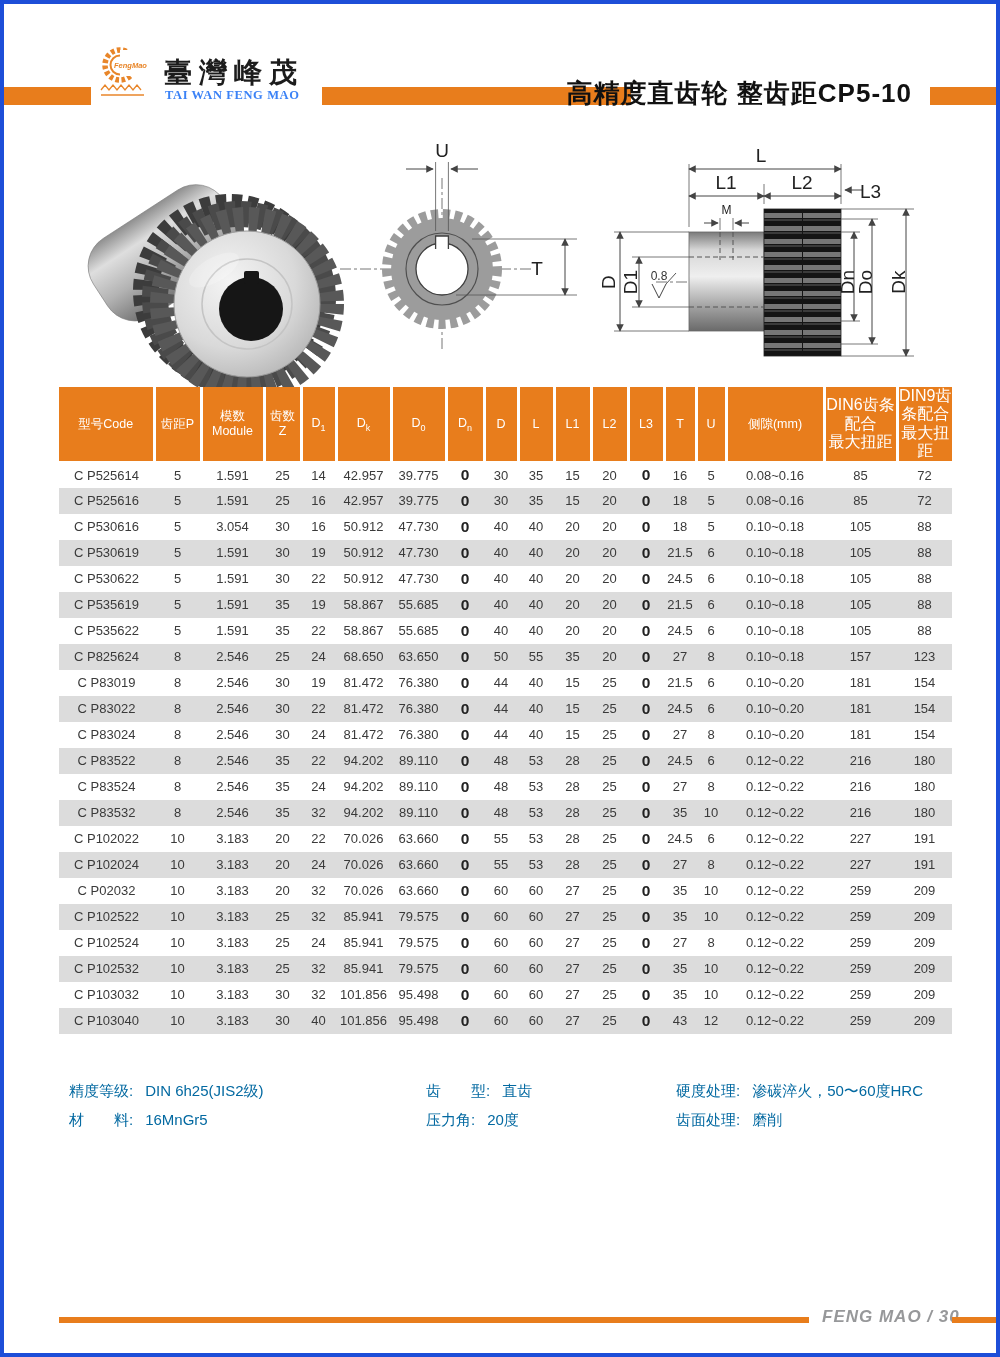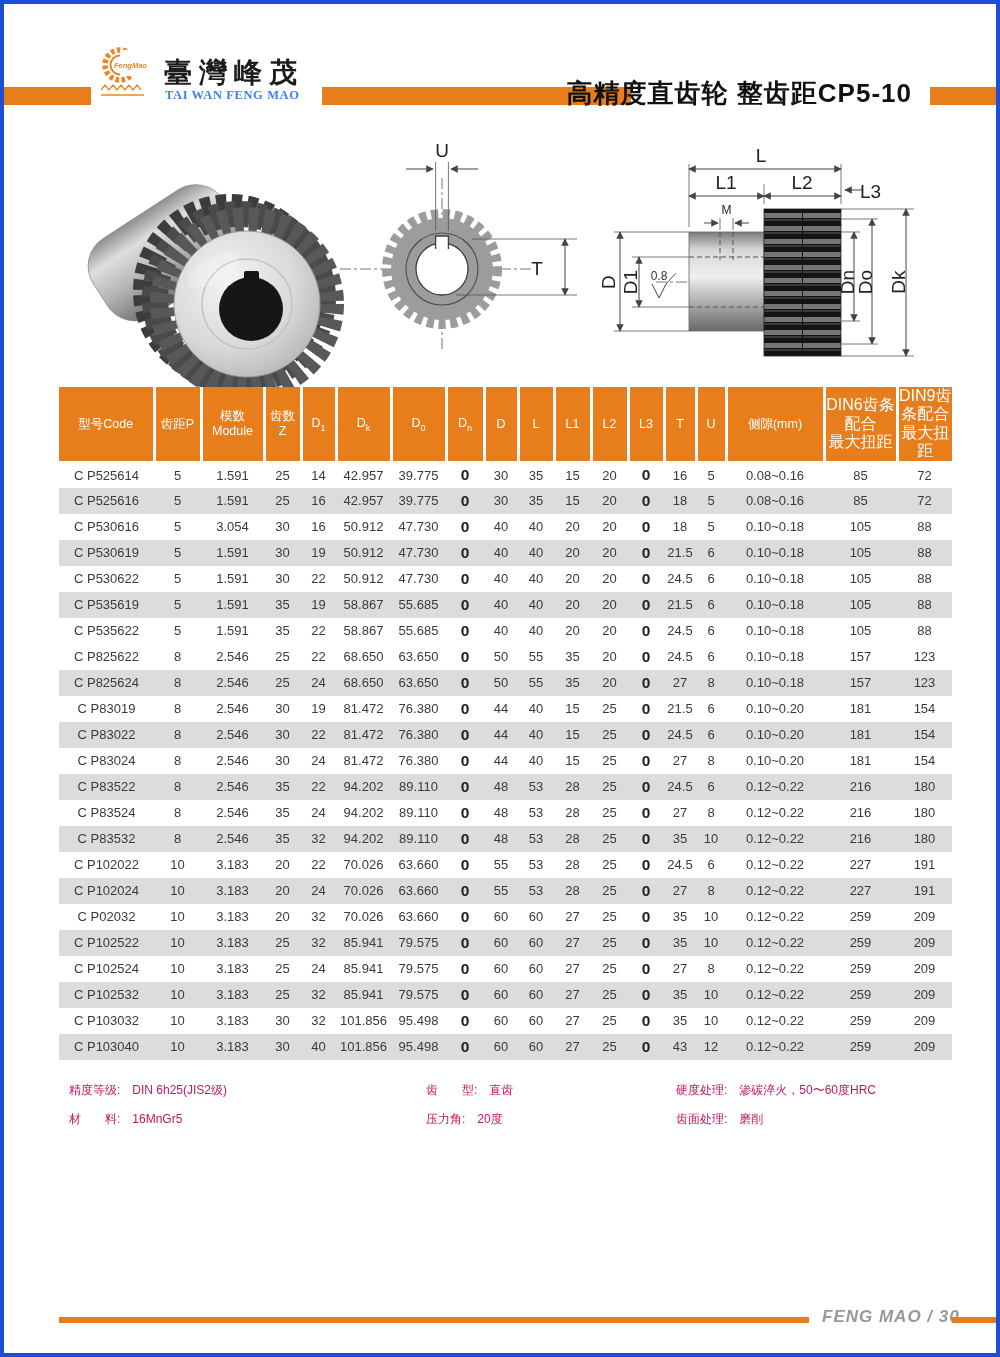--- a/index.html
+++ b/index.html
@@ -36,21 +36,21 @@
                    text-align:center; font-size:12.5px; border-right:3px solid #fff; border-bottom:2px solid #fff; padding:0; }
   .gear-table th:last-child { border-right:none;margin-top:37px; }
   .gear-table th span { white-space:pre-line; line-height:1.15; display:inline-block; vertical-align:middle; }
   .gear-table th sub { font-size:9px; }
   .gear-table th.c16 span, .gear-table th.c17 span { font-size:16px; }
   .gear-table td { height:26px; text-align:center; font-size:13px; color:#3a3a3a; padding:0; overflow:hidden; }
   .gear-table tr.alt td { background:#DCDCDC; }
   .gear-table td.zero { font-size:15.5px; font-weight:bold; color:#222; }
 
   
-  .specs { position:absolute; left:0; top:1072px; width:916px; height:70px; font-size:12px; color:#be185d; }
+  .specs { position:absolute; left:0; top:1072px; width:916px; height:70px; font-size:15px; color:#0369a1; }
   .spec-col { position:absolute; top:0; }
   .spec-col-1 { left:65px; }
   .spec-col-2 { left:422px; }
   .spec-col-3 { left:672px; }
   .spec-item { line-height:29px; white-space:nowrap; }
   .spec-value { padding-left:12px; }
 
   
   .footer-line { position:absolute; top:1313px; height:6px; }
   .fl-left  { left:55px;  width:750px; }
@@ -379,40 +379,20 @@
           <td>40</td>
           <td>20</td>
           <td>20</td>
           <td class="zero">0</td>
           <td>24.5</td>
           <td>6</td>
           <td>0.10~0.18</td>
           <td>105</td>
           <td>88</td>
         </tr>
-        <tr>
-          <td>C P825622</td>
-          <td>8</td>
-          <td>2.546</td>
-          <td>25</td>
-          <td>22</td>
-          <td>68.650</td>
-          <td>63.650</td>
-          <td class="zero">0</td>
-          <td>50</td>
-          <td>55</td>
-          <td>35</td>
-          <td>20</td>
-          <td class="zero">0</td>
-          <td>24.5</td>
-          <td>6</td>
-          <td>0.10~0.18</td>
-          <td>157</td>
-          <td>123</td>
-        </tr>
         <tr class="alt">
           <td>C P825624</td>
           <td>8</td>
           <td>2.546</td>
           <td>25</td>
           <td>24</td>
           <td>68.650</td>
           <td>63.650</td>
           <td class="zero">0</td>
           <td>50</td>

